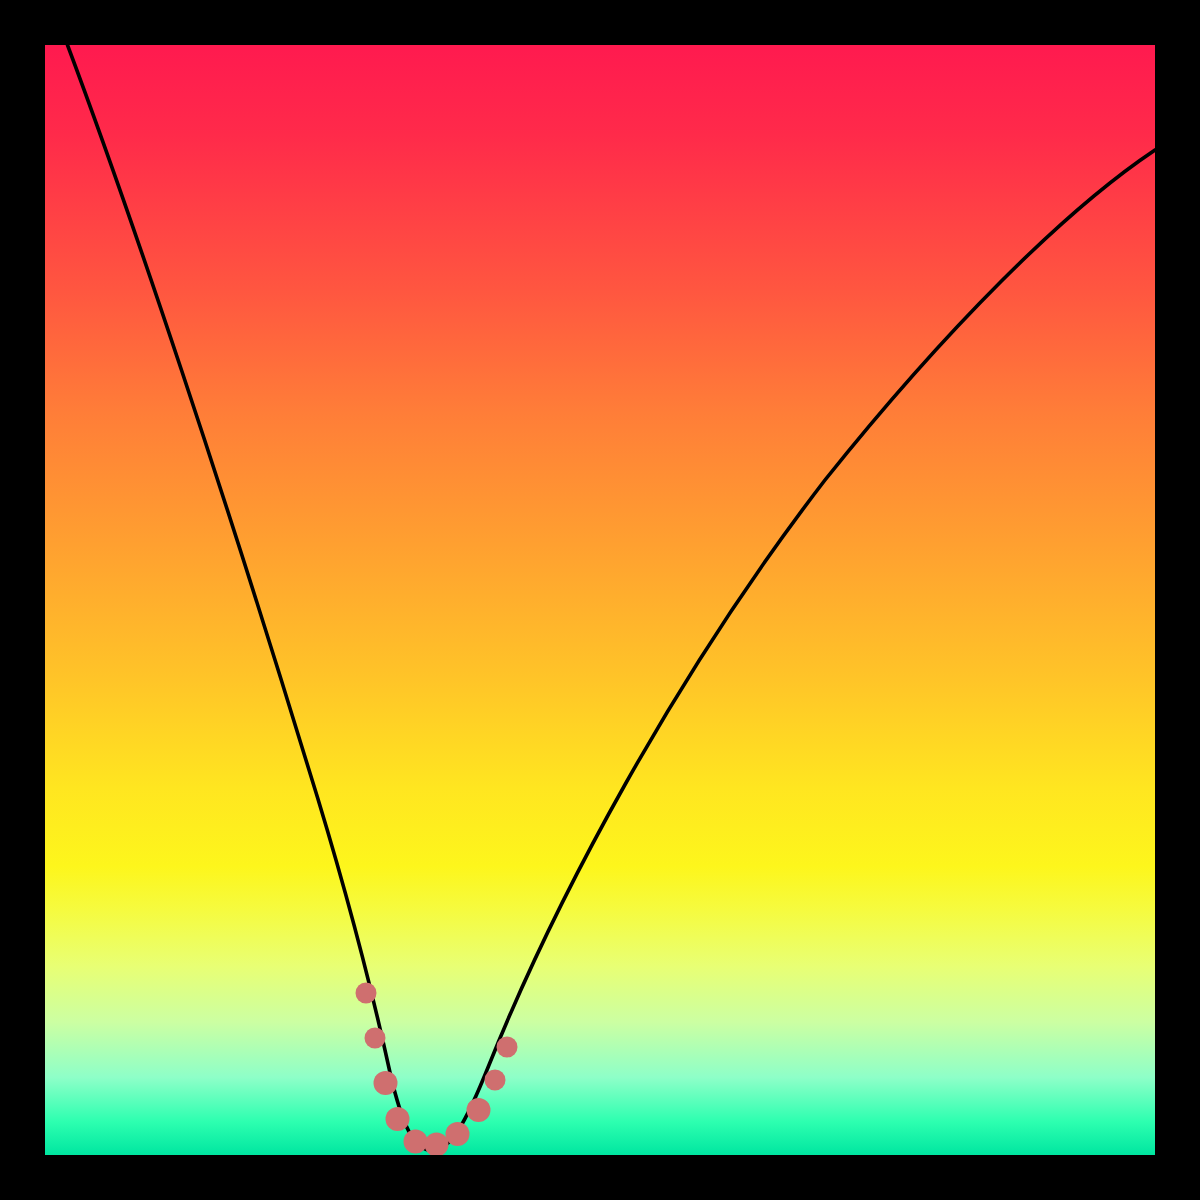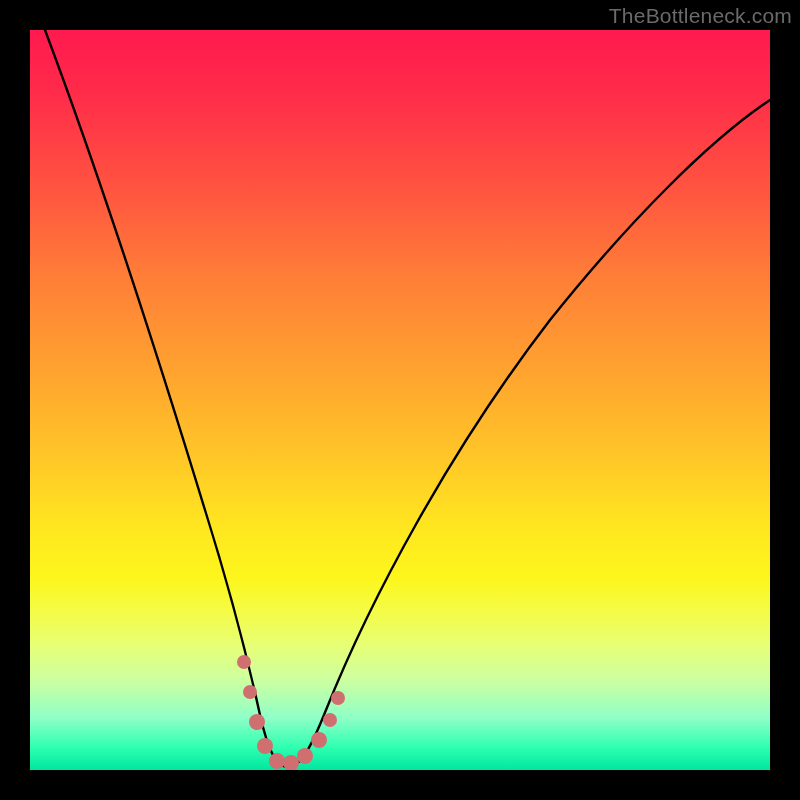--- a/index.html
+++ b/index.html
@@ -82,14 +82,13 @@
         <circle cx="247" cy="731" r="8"></circle>
         <circle cx="261" cy="733" r="8"></circle>
         <circle cx="275" cy="726" r="8"></circle>
         <circle cx="289" cy="710" r="8"></circle>
         <circle cx="300" cy="690" r="7"></circle>
         <circle cx="308" cy="668" r="7"></circle>
       </g>
     </svg>
   </div>
 
-  <div class="watermark">TheBottleneck.com</div>
 </div>
 
 </body></html>

